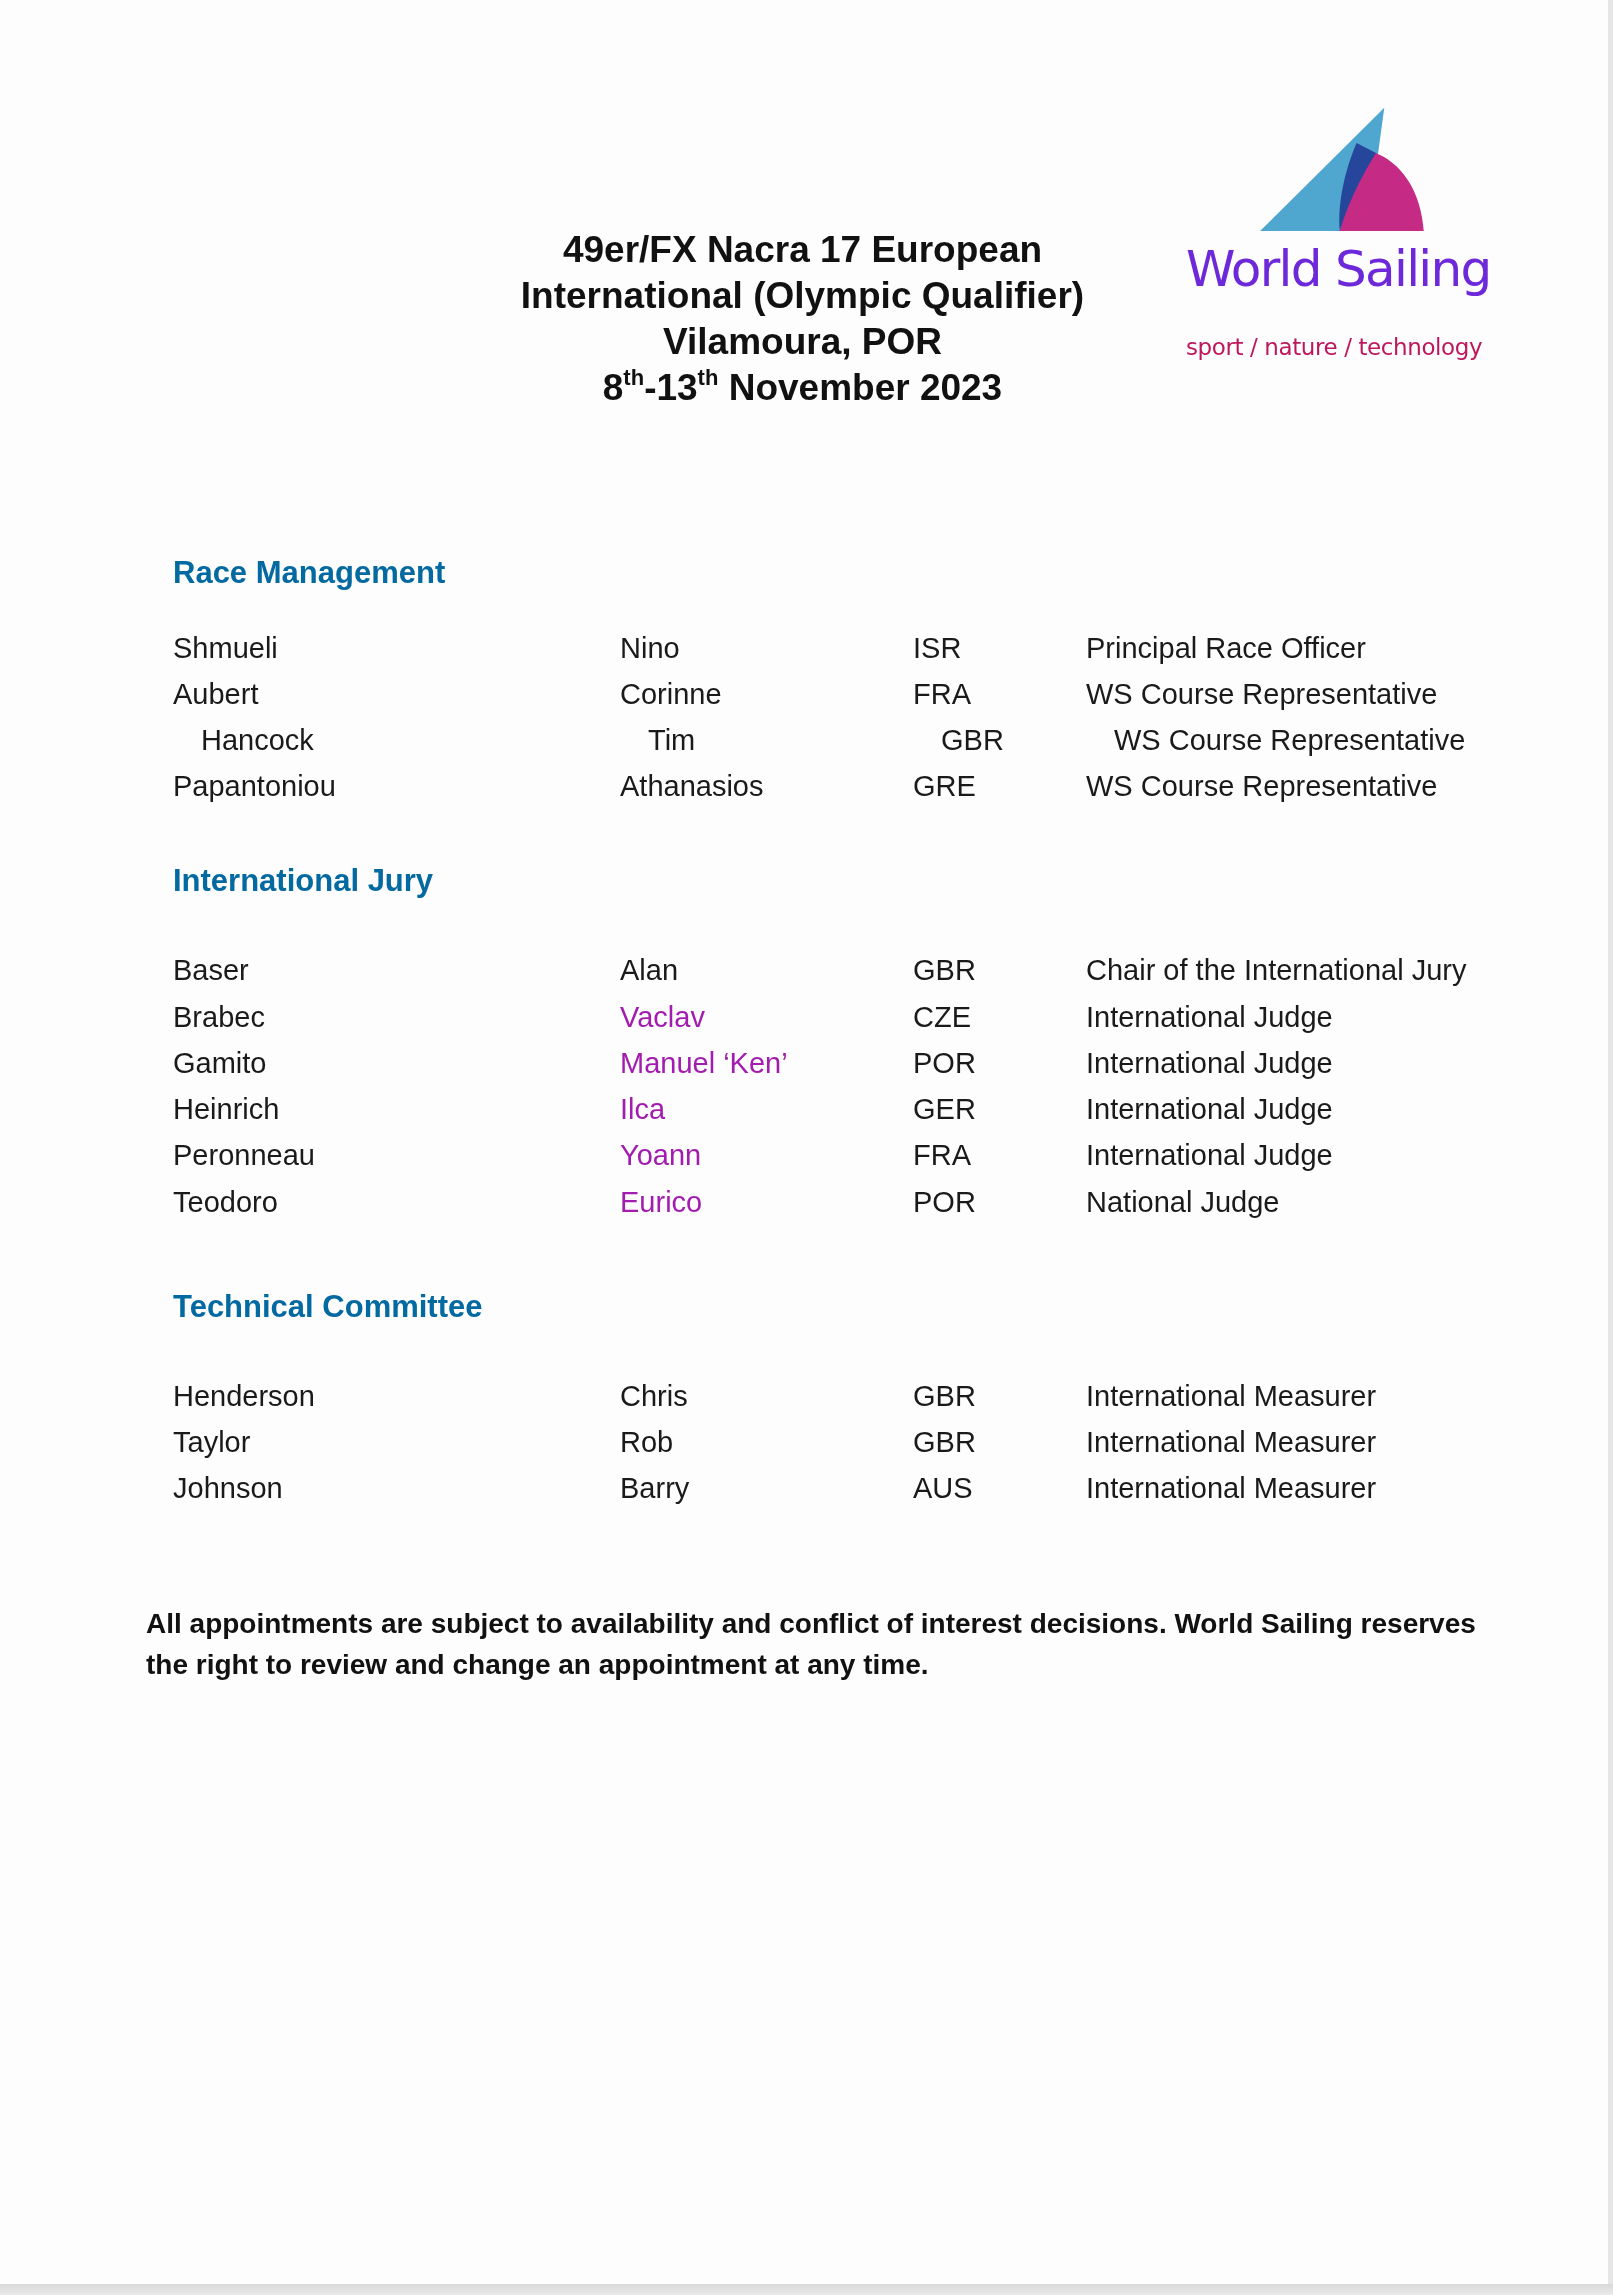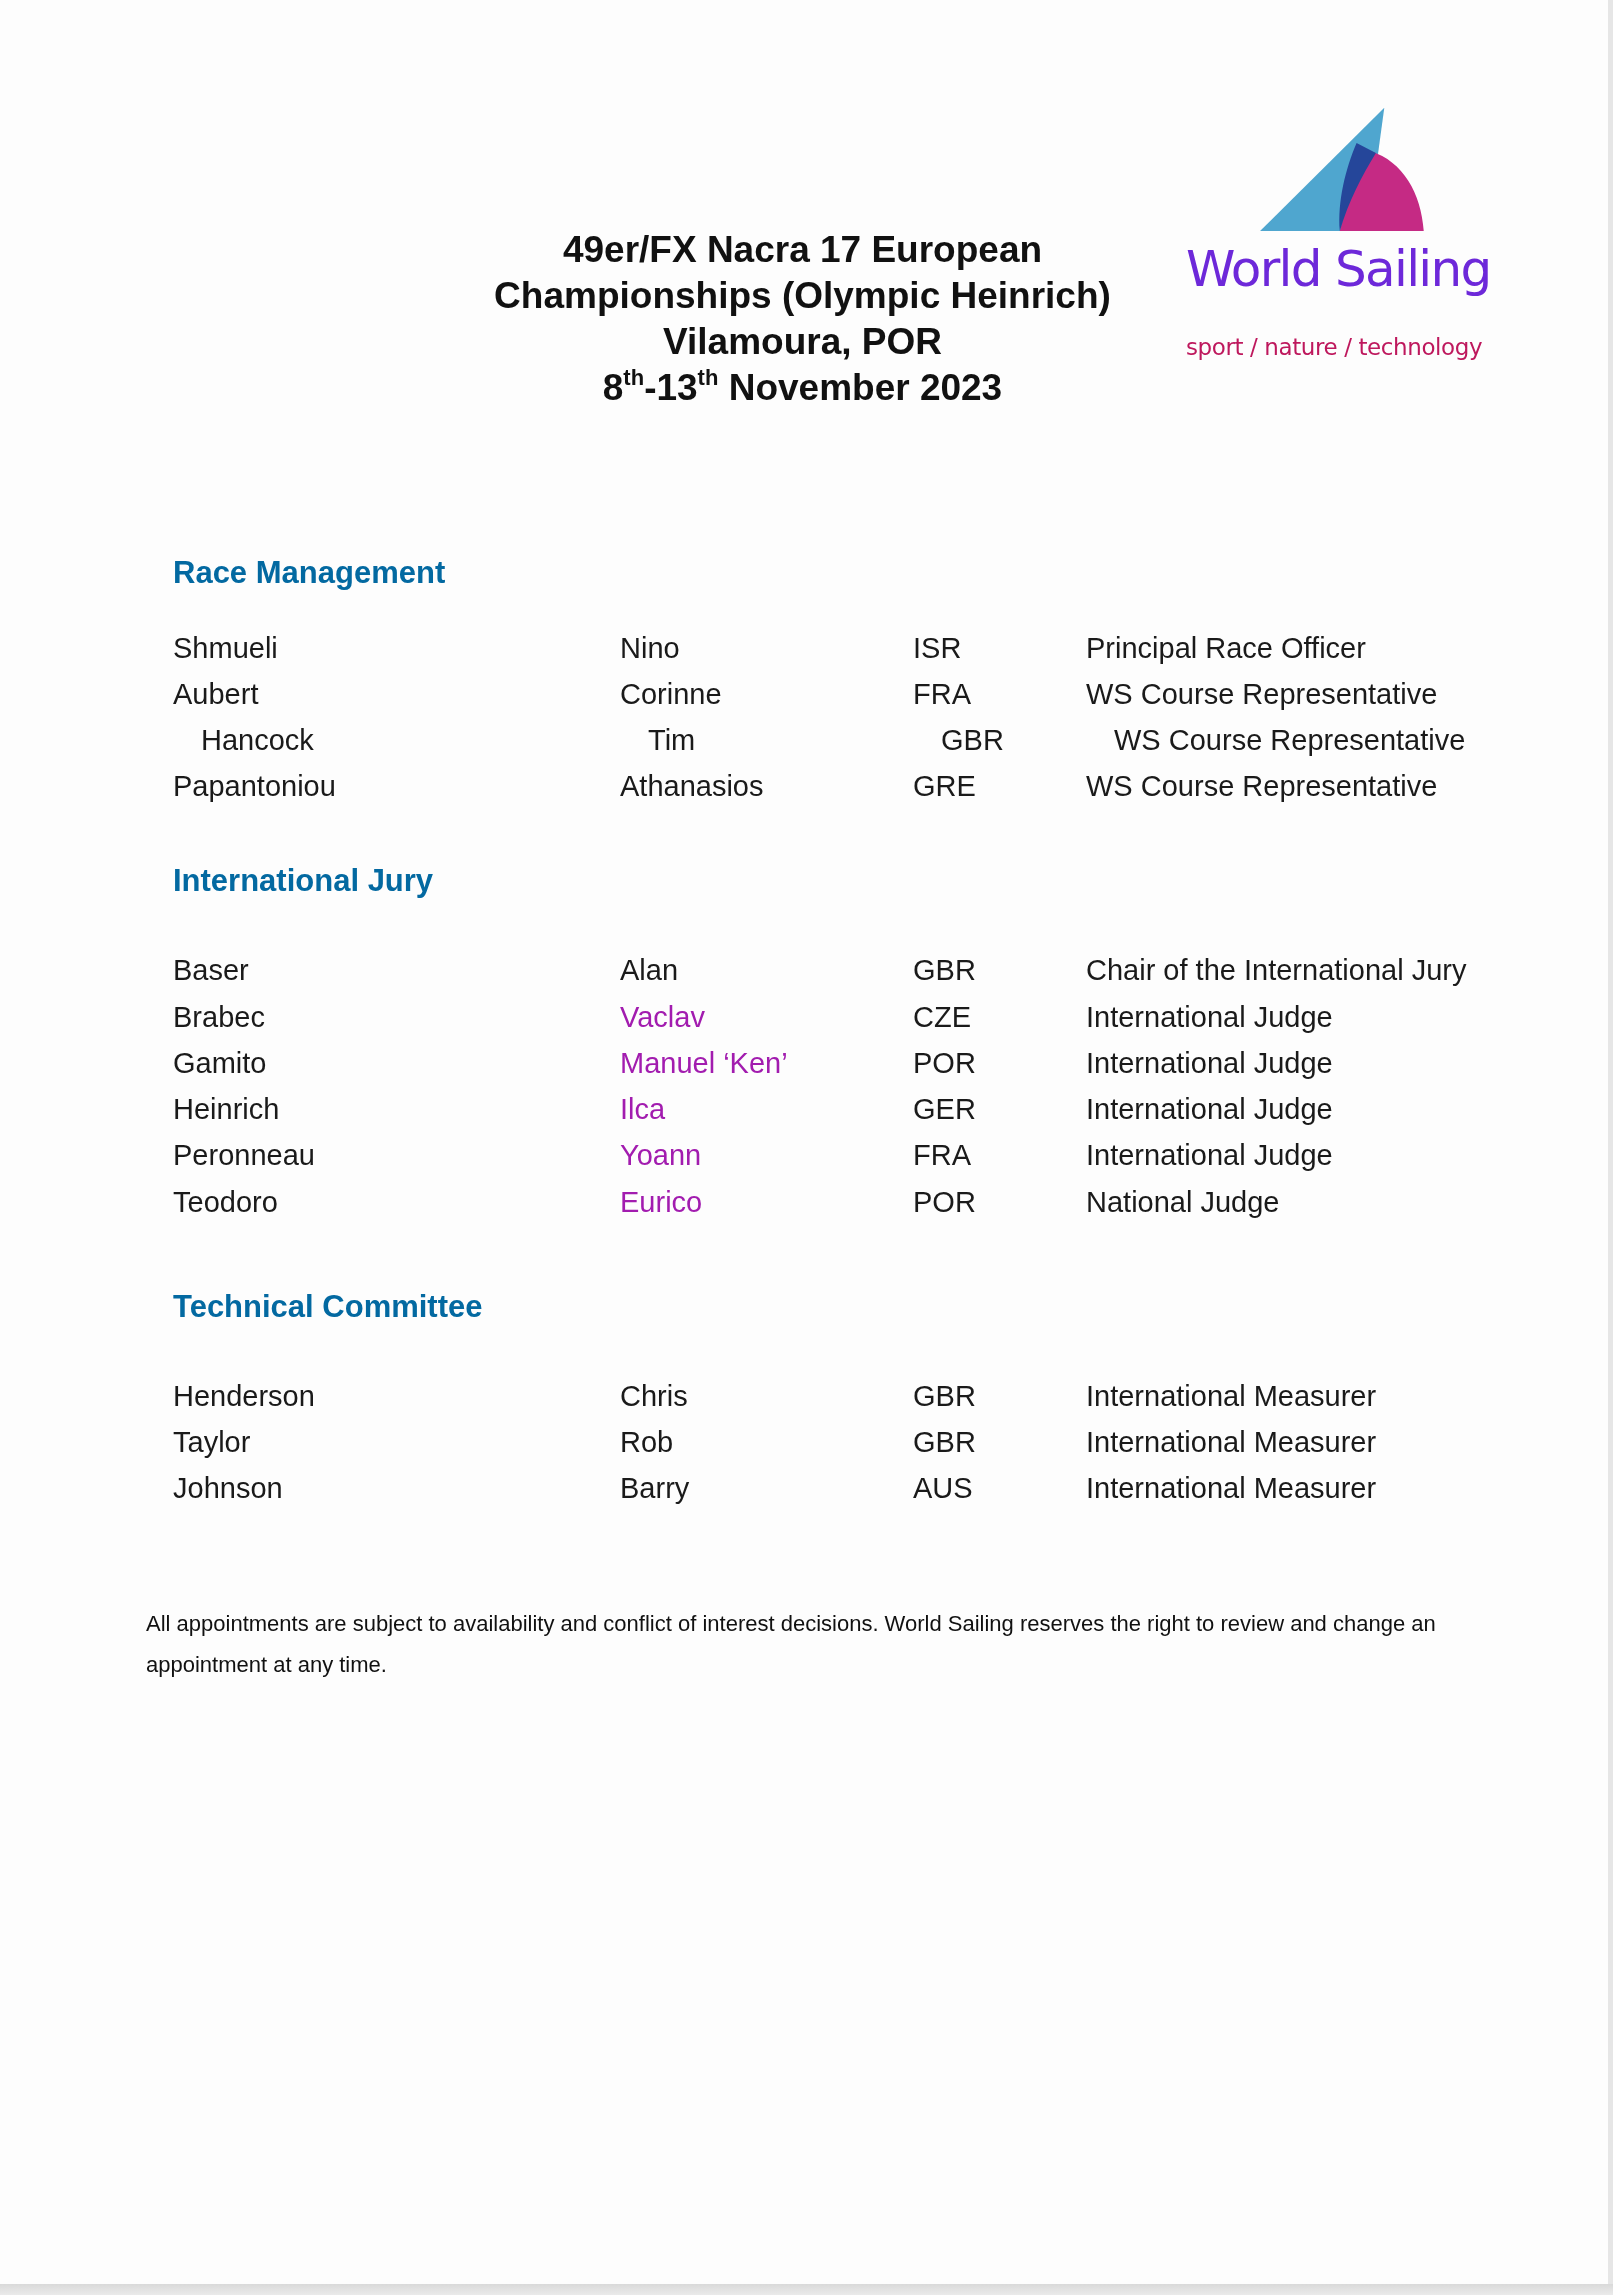--- a/index.html
+++ b/index.html
@@ -45,31 +45,31 @@
   }
   .row { position:absolute; left:0; width:1608px; height:42px; font-size:29px; color:#1a1a1a; }
   .row span { position:absolute; top:0; white-space:nowrap; }
   .c-surname { left:173px; }
   .c-first { left:620px; }
   .c-country { left:913px; }
   .c-role { left:1086px; }
   .muted { color:#a21caf;text-align:center; }
   .footer-note {
     position:absolute; left:146px; top:1603px; width:1344px;
-    font-weight:normal; font-size:22px; line-height:41px; color:#111;
+    font-weight:bold; font-size:28px; line-height:41px; color:#111;
   }
 </style>
 </head>
 <body>
 
 <div class="page">
 
   <div class="title-block">
     <div>49er/FX Nacra 17 European</div>
-    <div>Championships (Olympic Heinrich)</div>
+    <div>International (Olympic Qualifier)</div>
     <div>Vilamoura, POR</div>
     <div><span>8</span><sup>th</sup><span>-</span><span>13</span><sup>th</sup><span> November 2023</span></div>
   </div>
 
   <svg class="logo" viewBox="0 0 400 330">
 
     <polygon points="100,155 248,8 228,155" fill="#4fa6cf"></polygon>
 
     <path d="M195,155 C205,115 220,85 232,60 C270,72 292,110 295,155 Z" fill="#c52a84"></path>
 

